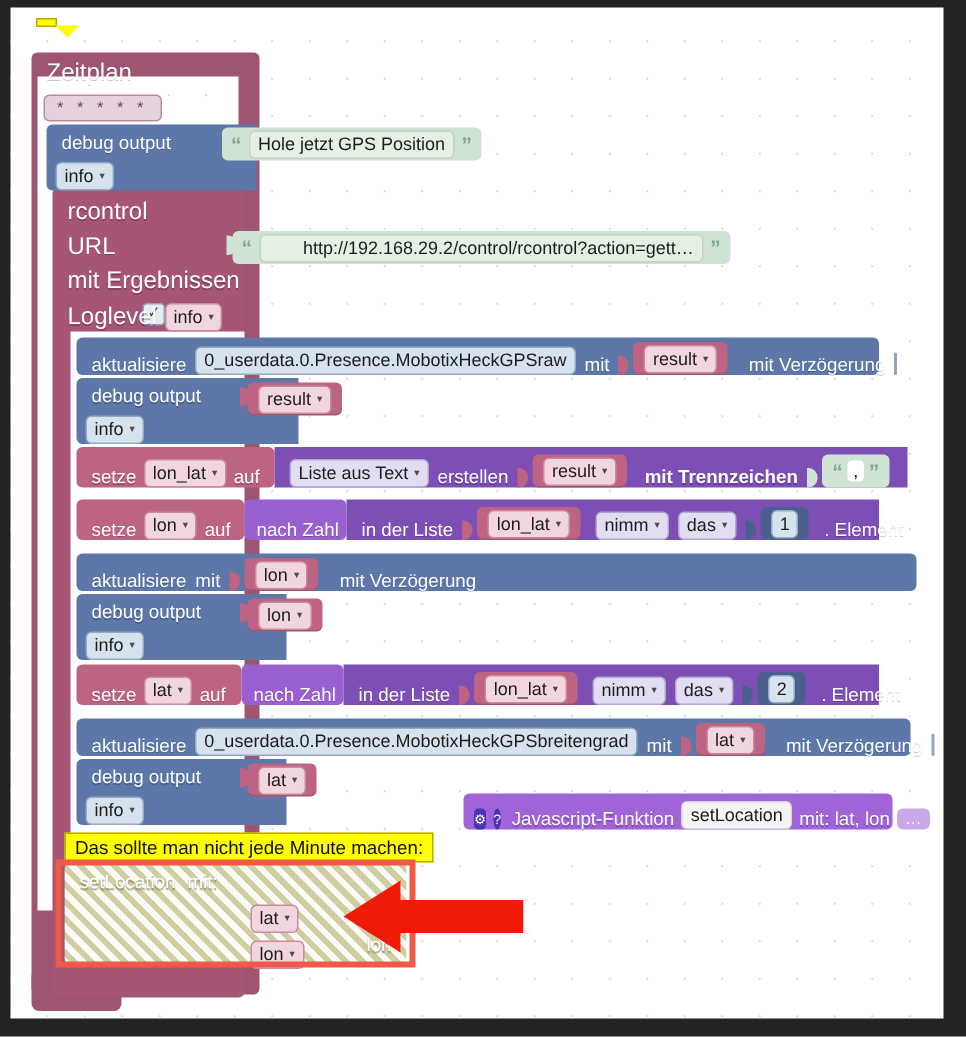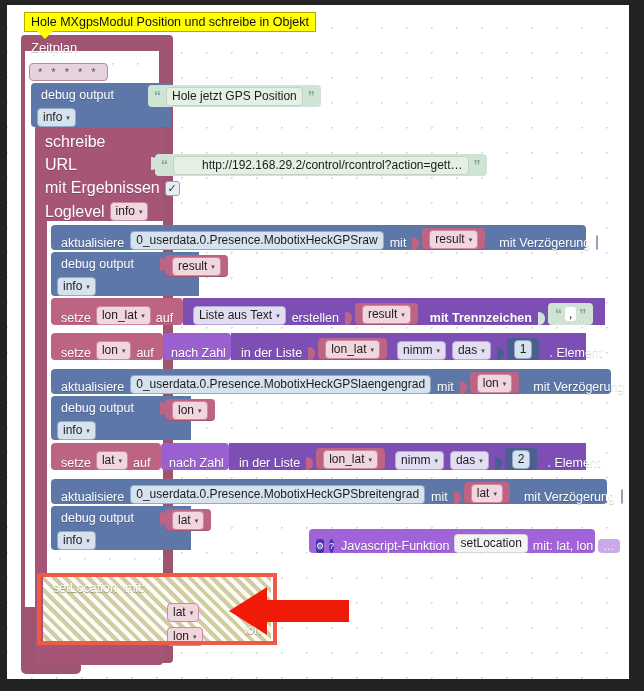--- a/index.html
+++ b/index.html
@@ -88,21 +88,21 @@
     background:#ffffff;
     background-image:radial-gradient(#d9d9d9 1px, transparent 1px);
     background-size:25px 25px;
     z-index:2;
   }
   #zeitplan-foot{
     position:absolute;left:14px;top:645px;width:60px;height:24px;
     background:#9f5571;border-radius:0 0 5px 5px;z-index:3;
   }
   #zeitplan-label{
-    position:absolute;left:24px;top:35px;color:#fff;font-size:13px;z-index:5;
+    position:absolute;left:24px;top:35px;color:#fff;font-size:16px;z-index:5;
   }
   #zeitplan-cron{
     position:absolute;left:22px;top:58px;z-index:5;
     background:#e6d2dc;border-radius:4px;border:1px solid #b88aa0;
     padding:2px 8px;color:#7a4058;font-size:11px;letter-spacing:3px;
   }
 
   
   #request-blk{
     position:absolute;left:28px;top:120px;width:128px;height:540px;
@@ -159,46 +159,45 @@
 <div id="root">
   <div class="canvas">
 
     <div id="zeitplan"></div>
     <div id="zeitplan-inner"></div>
     <div id="zeitplan-foot"></div>
     <div id="zeitplan-label" class="lbl">Zeitplan</div>
     <div id="zeitplan-cron">* * * * *</div>
 
     <div class="comment" style="left:17px;top:7px;">
-      <span>Hole MXgpsModul Position und schreibe in Objekt</span>
       <span class="tail"></span>
     </div>
 
     <div class="blk stmt navy" style="left:24px;top:78px;width:140px;height:44px;border-radius:4px 0 0 4px;">
       <div style="position:absolute;left:10px;top:5px;" class="lbl">debug output</div>
       <div style="position:absolute;left:6px;top:25px;" class="field blue dd">info</div>
       <div class="notch" style="position:absolute;left:136px;top:6px;background:#cfe4d5;"></div>
     </div>
     <div class="val grn" style="position:absolute;left:141px;top:80px;height:22px;padding:3px 6px;z-index:9;">
       <span class="quote">“</span>
       <span class="field grn" style="margin:0 5px;">Hole jetzt GPS Position</span>
       <span class="quote">”</span>
     </div>
 
     <div id="request-blk"></div>
     <div id="request-inner"></div>
-    <div style="position:absolute;left:38px;top:128px;z-index:6;" class="lbl">schreibe</div>
+    <div style="position:absolute;left:38px;top:128px;z-index:6;" class="lbl">rcontrol</div>
     <div style="position:absolute;left:38px;top:151px;z-index:6;" class="lbl">URL</div>
     <div class="notch" style="position:absolute;left:144px;top:152px;background:#cfe4d5;z-index:6;"></div>
     <div class="val grn" style="position:absolute;left:148px;top:149px;height:22px;padding:3px 6px;z-index:9;">
       <span class="quote">“</span>
       <span class="field grn" style="margin:0 5px;padding-left:28px;">http://192.168.29.2/control/rcontrol?action=gett…</span>
       <span class="quote">”</span>
     </div>
-    <div style="position:absolute;left:38px;top:174px;z-index:6;display:flex;align-items:center;gap:5px;">
+    <div style="position:absolute;left:38px;top:174px;z-index:6;display:flex;align-items:center;gap:5px;flex-direction:column;">
       <span class="lbl">mit Ergebnissen</span>
       <span class="cbox">✓</span>
     </div>
     <div style="position:absolute;left:38px;top:197px;z-index:6;display:flex;align-items:center;gap:5px;justify-content:space-between;">
       <span class="lbl">Loglevel</span>
       <span class="field rose dd">info</span>
     </div>
 
     <div class="blk stmt navy" style="left:44px;top:220px;width:535px;height:25px;">
       <div class="row" style="padding-left:10px;gap:6px;">
@@ -273,21 +272,20 @@
         <span class="val navy">
           <span class="field blue">1</span>
         </span>
         <span class="lbl" style="margin-left:4px;">. Element</span>
       </div>
     </div>
 
     <div class="blk stmt navy" style="left:44px;top:364px;width:560px;height:25px;">
       <div class="row" style="padding-left:10px;gap:6px;">
         <span class="lbl">aktualisiere</span>
-        <span class="field blue">0_userdata.0.Presence.MobotixHeckGPSlaengengrad</span>
         <span class="lbl">mit</span>
         <span class="notch" style="background:#bd6383;margin-right:-3px;"></span>
         <span class="val rose">
           <span class="field rose dd">lon</span>
         </span>
         <span class="lbl" style="margin-left:8px;">mit Verzögerung</span>
 
       </div>
     </div>
 
@@ -356,20 +354,23 @@
       <div class="row" style="padding-left:7px;gap:5px;">
         <span class="icobtn">⚙</span>
         <span class="icobtn rnd">?</span>
         <span class="lbl" style="margin-left:2px;">Javascript-Funktion</span>
         <span class="field plain">setLocation</span>
         <span class="lbl">mit: lat, lon</span>
         <span class="dots">…</span>
       </div>
     </div>
 
+    <div class="comment" style="left:36px;top:550px;z-index:45;">
+      <span>Das sollte man nicht jede Minute machen:</span>
+    </div>
 
     <div class="blk disabled" style="left:36px;top:570px;width:228px;height:68px;border-radius:4px;z-index:50;">
       <div style="position:absolute;left:10px;top:6px;display:flex;gap:8px;align-items:center;">
         <span class="lbl">setLocation</span>
         <span class="lbl">mit:</span>
       </div>
       <div style="position:absolute;right:10px;top:28px;" class="lbl">lat</div>
       <div style="position:absolute;right:10px;top:48px;" class="lbl">lon</div>
     </div>
     <span class="field rose dd" style="position:absolute;left:160px;top:598px;z-index:52;">lat</span>

